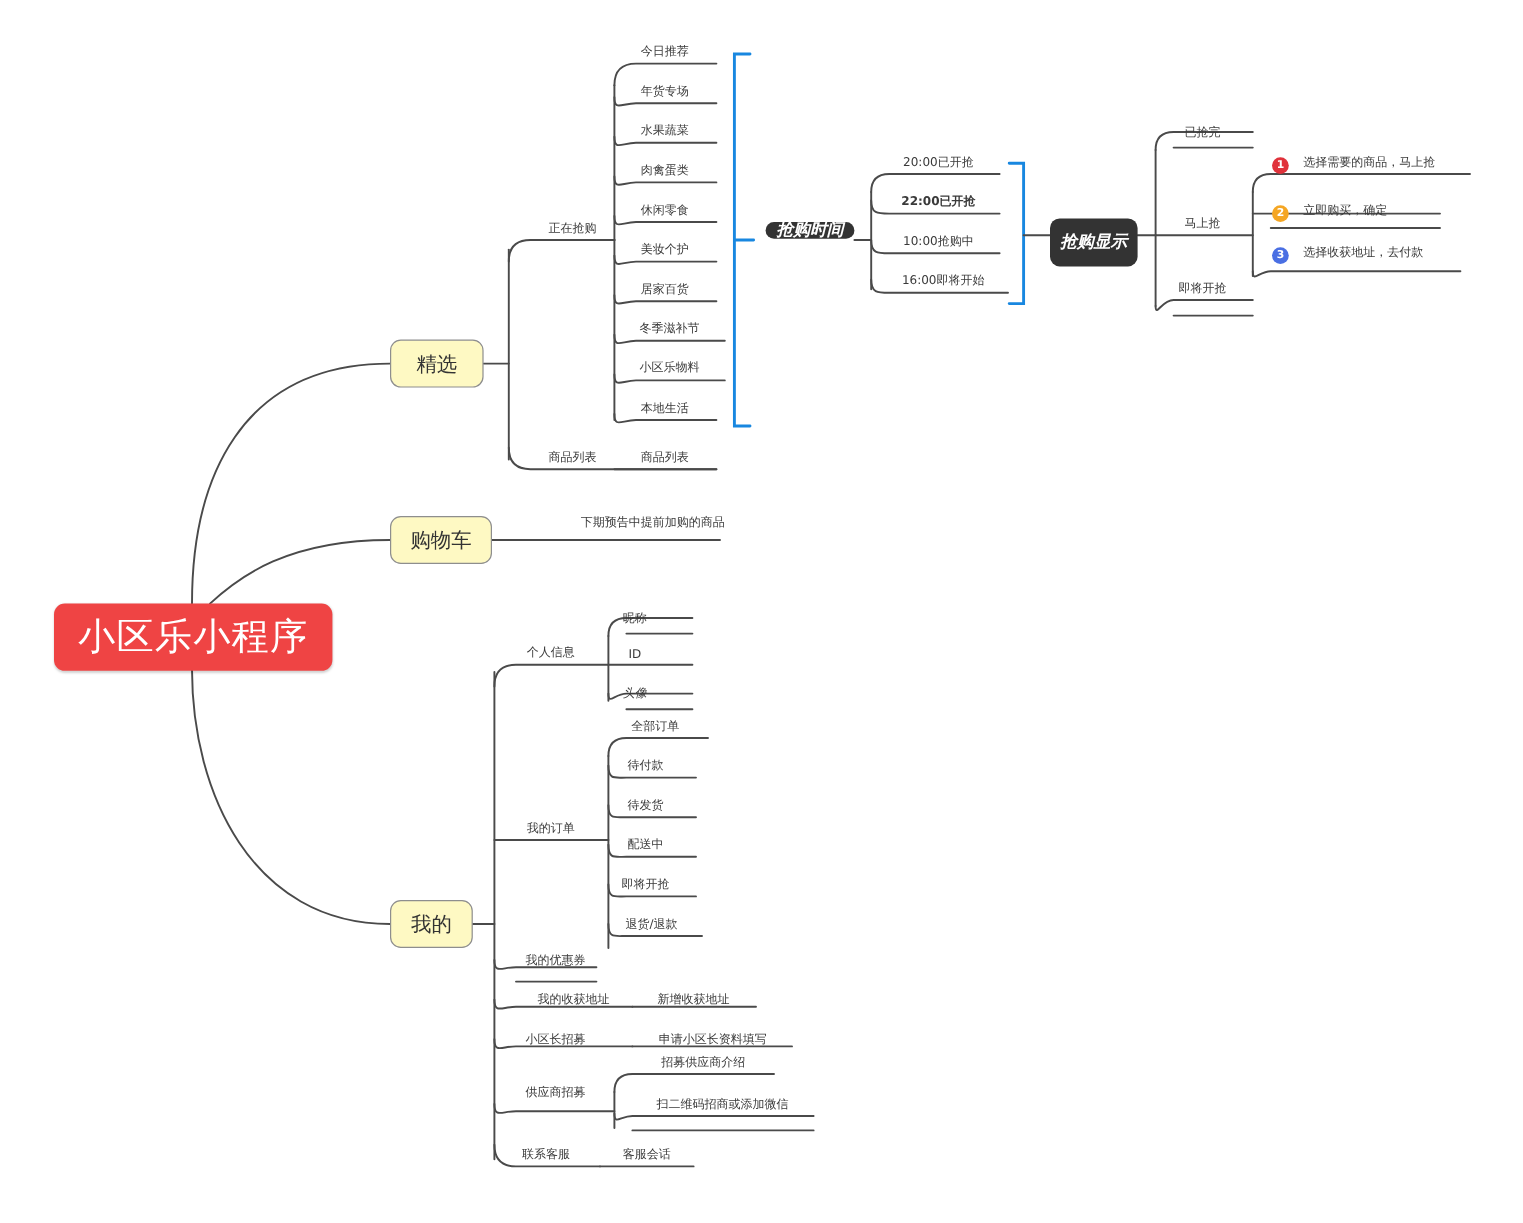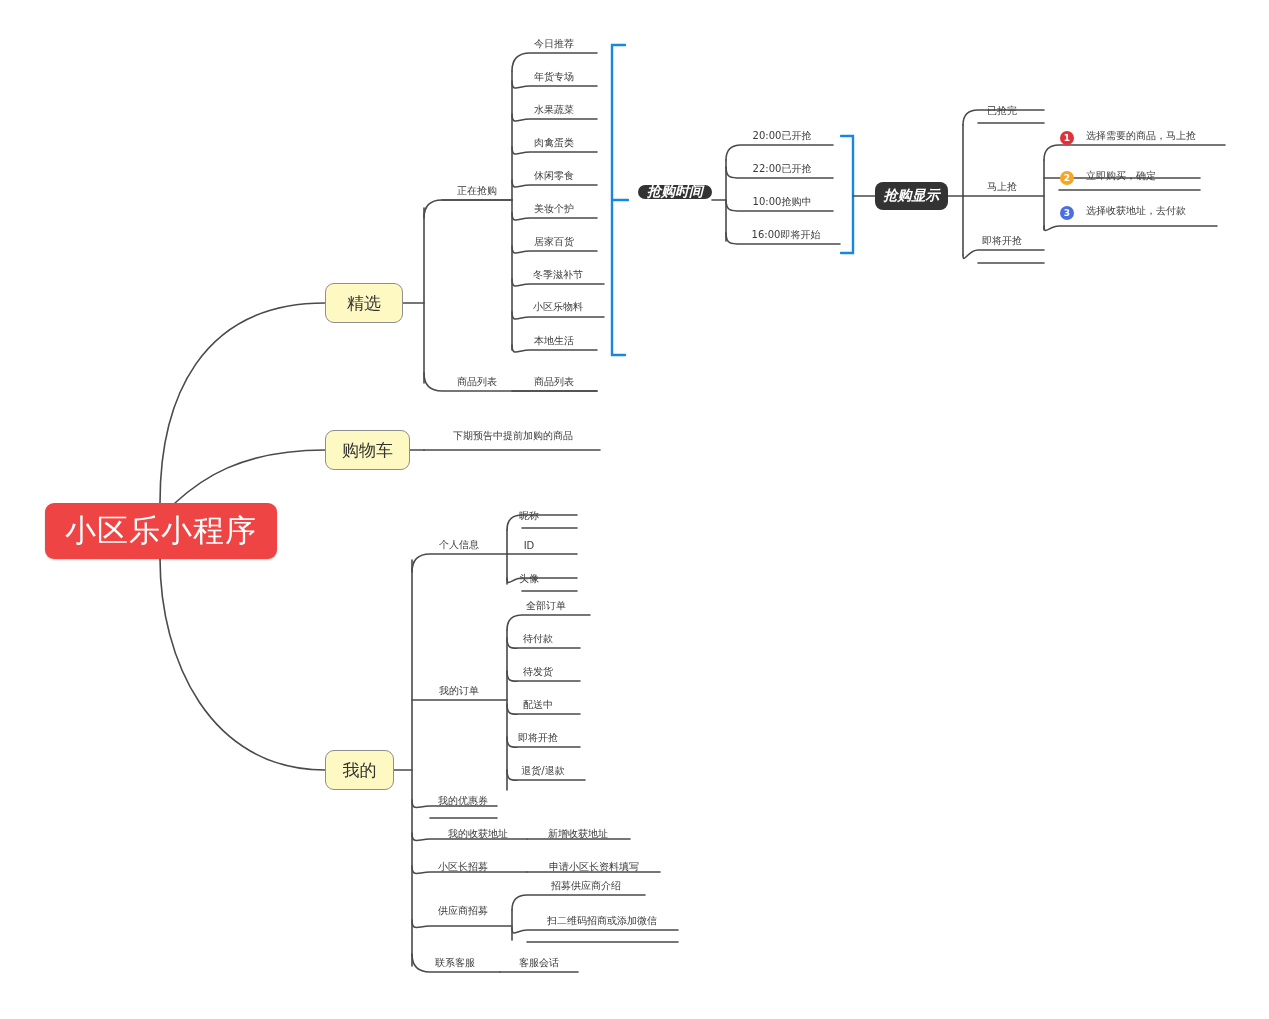--- a/index.html
+++ b/index.html
@@ -202,71 +202,71 @@
 </div>
 
 <div class="node-box branch-node" style="left:325px; top:750px; width:69px; height:40px;">
   <span>我的</span>
 </div>
 
 <div class="node-box dark-node" style="left:638px; top:185px; width:74px; height:14px;">
   <span>抢购时间</span>
 </div>
 
-<div class="node-box dark-node" style="left:875px; top:182px; width:73px; height:28px;">
+<div class="node-box dark-node" style="left:875px; top:182px; width:73px; height:40px;">
   <span>抢购显示</span>
 </div>
 
 <div class="leaf-label leaf-center" style="left:477px; top:186px;">正在抢购</div>
 <div class="leaf-label leaf-center" style="left:477px; top:377px;">商品列表</div>
 
 <div class="leaf-label leaf-center" style="left:554px; top:39px;">今日推荐</div>
 <div class="leaf-label leaf-center" style="left:554px; top:72px;">年货专场</div>
 <div class="leaf-label leaf-center" style="left:554px; top:105px;">水果蔬菜</div>
 <div class="leaf-label leaf-center" style="left:554px; top:138px;">肉禽蛋类</div>
 <div class="leaf-label leaf-center" style="left:554px; top:171px;">休闲零食</div>
 <div class="leaf-label leaf-center" style="left:554px; top:204px;">美妆个护</div>
 <div class="leaf-label leaf-center" style="left:554px; top:237px;">居家百货</div>
 <div class="leaf-label leaf-center" style="left:558px; top:270px;">冬季滋补节</div>
 <div class="leaf-label leaf-center" style="left:558px; top:303px;font-family:Liberation Mono, monospace;">小区乐物料</div>
 <div class="leaf-label leaf-center" style="left:554px; top:336px;">本地生活</div>
 
 <div class="leaf-label leaf-center" style="left:554px; top:377px;">商品列表</div>
 
 <div class="leaf-label leaf-center" style="left:782px; top:131px;">20:00已开抢</div>
-<div class="leaf-label leaf-center" style="left:782px; top:164px;">22:00已开抢</div>
+<div class="leaf-label leaf-center" style="left:782px; top:164px;font-weight:bold;">22:00已开抢</div>
 <div class="leaf-label leaf-center" style="left:782px; top:197px;">10:00抢购中</div>
 <div class="leaf-label leaf-center" style="left:786px; top:230px;">16:00即将开始</div>
 
 <div class="leaf-label leaf-center" style="left:1002px; top:106px;">已抢完</div>
 <div class="leaf-label leaf-center" style="left:1002px; top:182px;">马上抢</div>
 <div class="leaf-label leaf-center" style="left:1002px; top:236px;">即将开抢</div>
 
 <div class="num-badge" style="left:1060px; top:131px; background:#E0323B;">1</div>
 <div class="leaf-label" style="left:1086px; top:131px;">选择需要的商品，马上抢</div>
 
 <div class="num-badge" style="left:1060px; top:171px; background:#F5A623;">2</div>
 <div class="leaf-label" style="left:1086px; top:171px;">立即购买，确定</div>
 
 <div class="num-badge" style="left:1060px; top:206px; background:#4A6FE3;">3</div>
 <div class="leaf-label" style="left:1086px; top:206px;">选择收获地址，去付款</div>
 
-<div class="leaf-label leaf-center" style="left:513px; top:431px;text-align:center;">下期预告中提前加购的商品</div>
+<div class="leaf-label leaf-center" style="left:544px; top:431px;text-align:center;">下期预告中提前加购的商品</div>
 
 <div class="leaf-label leaf-center" style="left:459px; top:540px;">个人信息</div>
 <div class="leaf-label leaf-center" style="left:459px; top:686px;">我的订单</div>
 <div class="leaf-label leaf-center" style="left:463px; top:796px;">我的优惠券</div>
 <div class="leaf-label leaf-center" style="left:478px; top:829px;">我的收获地址</div>
 <div class="leaf-label leaf-center" style="left:463px; top:862px;">小区长招募</div>
 <div class="leaf-label leaf-center" style="left:463px; top:906px;">供应商招募</div>
 <div class="leaf-label leaf-center" style="left:455px; top:958px;">联系客服</div>
 
 <div class="leaf-label leaf-center" style="left:529px; top:511px;">昵称</div>
 <div class="leaf-label leaf-center" style="left:529px; top:541px;">ID</div>
-<div class="leaf-label leaf-center" style="left:529px; top:574px;">头像</div>
+<div class="leaf-label leaf-center" style="left:529px; top:574px;font-style:italic;">头像</div>
 
 <div class="leaf-label leaf-center" style="left:546px; top:601px;">全部订单</div>
 <div class="leaf-label leaf-center" style="left:538px; top:634px;">待付款</div>
 <div class="leaf-label leaf-center" style="left:538px; top:667px;">待发货</div>
 <div class="leaf-label leaf-center" style="left:538px; top:700px;">配送中</div>
 <div class="leaf-label leaf-center" style="left:538px; top:733px;">即将开抢</div>
 <div class="leaf-label leaf-center" style="left:543px; top:766px;">退货/退款</div>
 
 <div class="leaf-label leaf-center" style="left:578px; top:829px;">新增收获地址</div>
 <div class="leaf-label leaf-center" style="left:594px; top:862px;">申请小区长资料填写</div>

